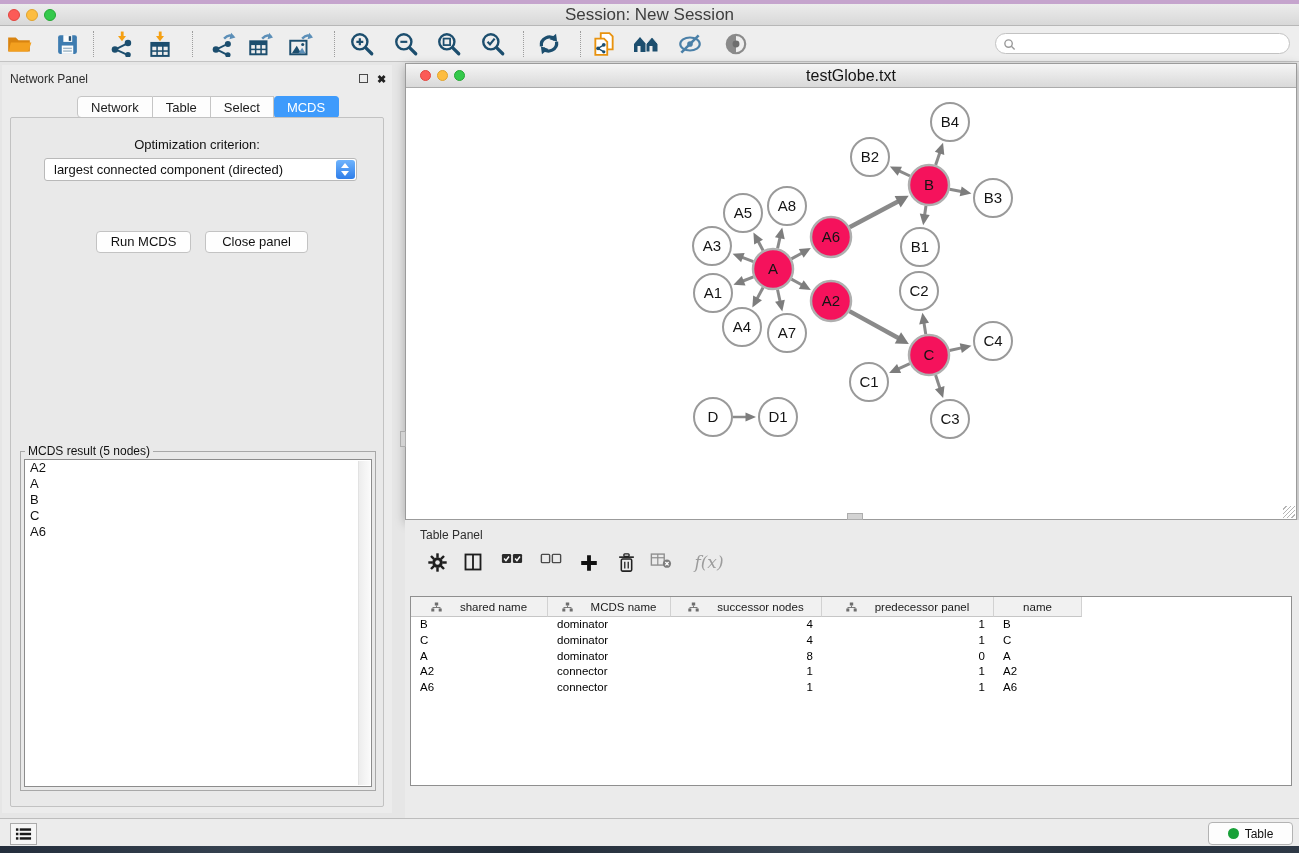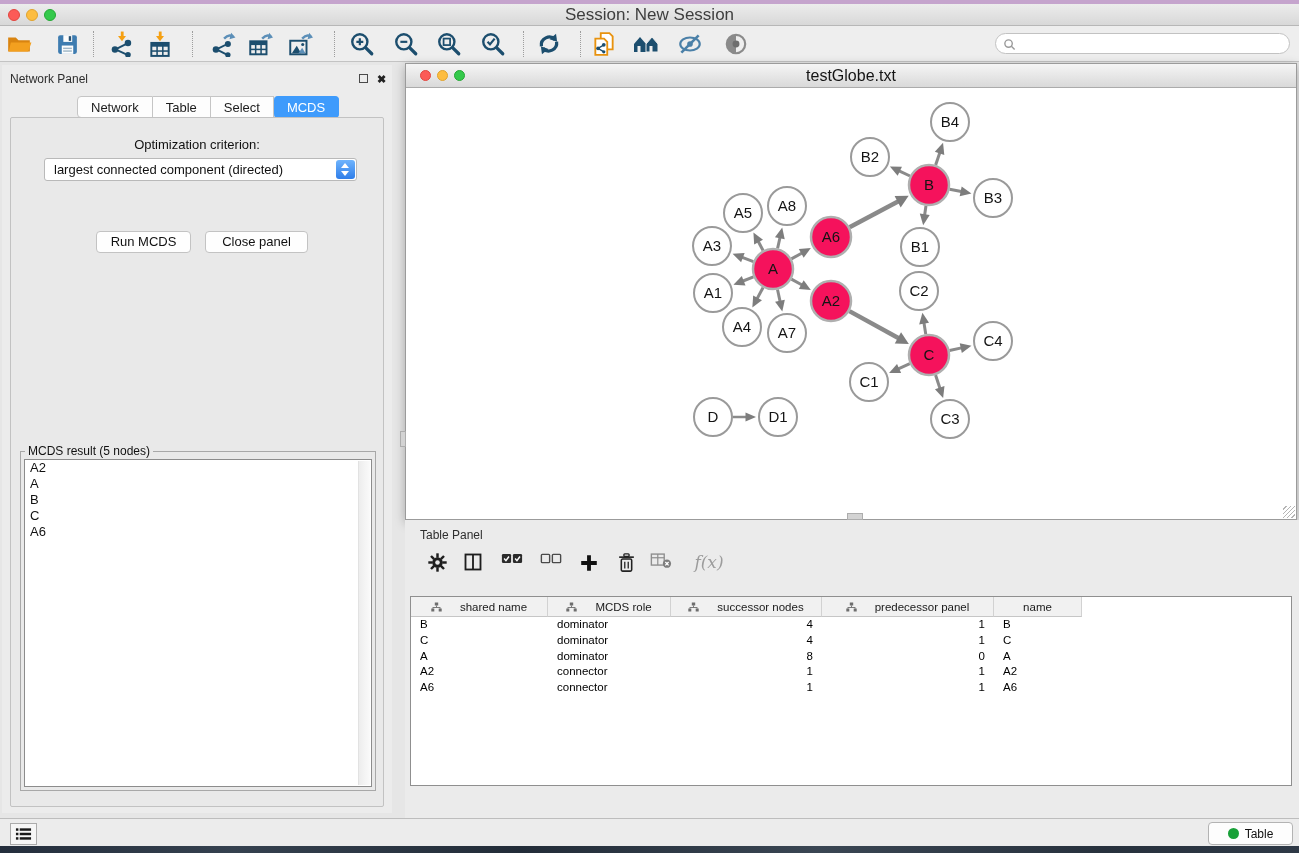--- a/index.html
+++ b/index.html
@@ -578,21 +578,21 @@
             </svg>
             <span>shared name</span>
           </div>
           <div class="th-cell" style="width:123px">
             <svg width="11" height="10" viewBox="0 0 11 10">
               <rect x="3.8" y="0.5" width="3.4" height="3" fill="#6E6E6E"></rect>
               <rect x="0.3" y="6.5" width="3" height="3" fill="#6E6E6E"></rect>
               <rect x="7.7" y="6.5" width="3" height="3" fill="#6E6E6E"></rect>
               <path d="M5.5 3.5 v2 M1.8 6.5 v-1 h7.4 v1" fill="none" stroke="#6E6E6E" stroke-width="0.9"></path>
             </svg>
-            <span>MCDS role</span>
+            <span>MCDS name</span>
           </div>
           <div class="th-cell" style="width:151px">
             <svg width="11" height="10" viewBox="0 0 11 10">
               <rect x="3.8" y="0.5" width="3.4" height="3" fill="#6E6E6E"></rect>
               <rect x="0.3" y="6.5" width="3" height="3" fill="#6E6E6E"></rect>
               <rect x="7.7" y="6.5" width="3" height="3" fill="#6E6E6E"></rect>
               <path d="M5.5 3.5 v2 M1.8 6.5 v-1 h7.4 v1" fill="none" stroke="#6E6E6E" stroke-width="0.9"></path>
             </svg>
             <span>successor nodes</span>
           </div>

